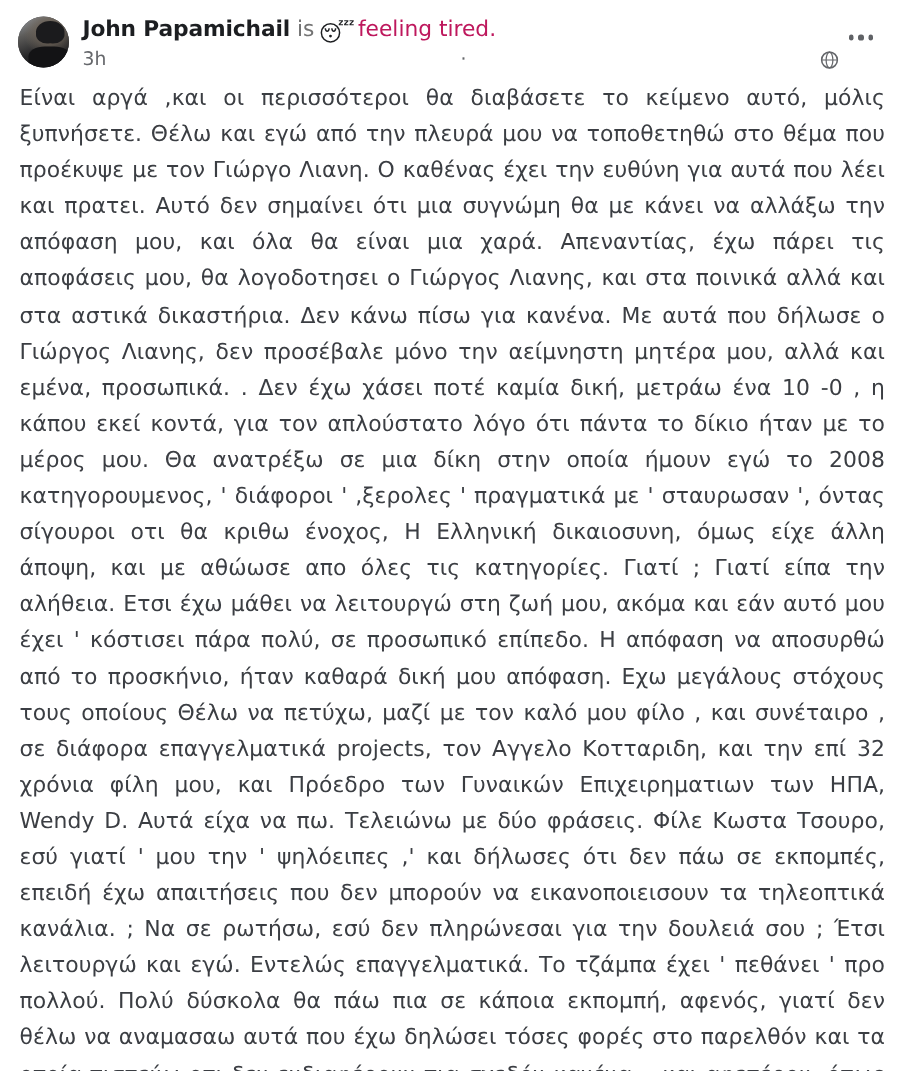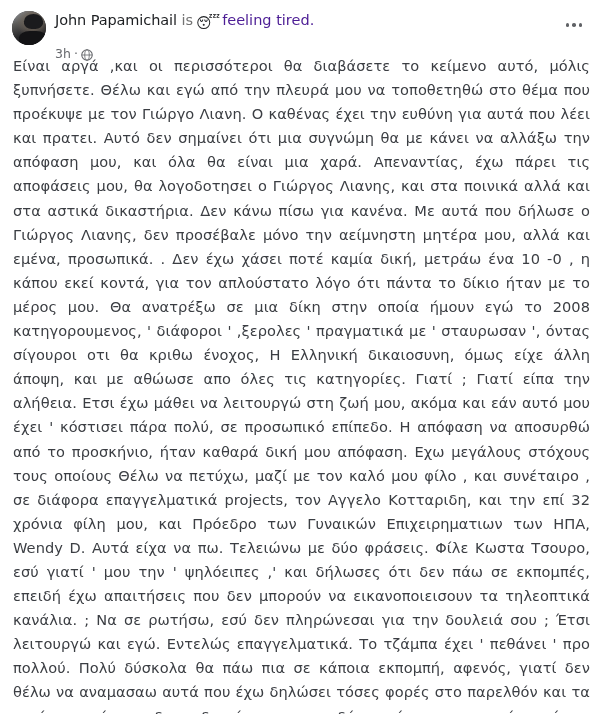--- a/index.html
+++ b/index.html
@@ -83,49 +83,50 @@
     min-width: 0;
   }
 
   .line-name {
     font-size: 14.5px;
     line-height: 18px;
     color: #1c1e21;
     white-space: nowrap;
   }
   .name {
-    font-weight: normal;
+    font-weight: bold;
     color: #1c1e21;
     letter-spacing: -0.1px;
     margin-top: 44px;
   }
   .is-word {
     color: #737373;
     font-weight: normal;
   }
   .feeling-emoji {
     display: inline-block;
     vertical-align: -3px;
     margin: 0 2px 0 3px;
     font-size: 15px;
     line-height: 1;
   }
   .feeling-text {
-    color: #4c1d95;
+    color: #be185d;
     font-weight: normal;
   }
 
   .line-meta {
-    margin-top: 15px;
+    margin-top: 1px;
     font-size: 12.5px;
     line-height: 16px;
     color: #65676b;
     display: flex;
     align-items: center;
     gap: 3px;
+    justify-content: space-between;
   }
   .meta-sep { color: #65676b; }
   .globe-icon {
     display: inline-block;
     width: 12px;
     height: 12px;
     position: relative;
     top: 1px;
   }
   .globe-icon svg { display: block; }

